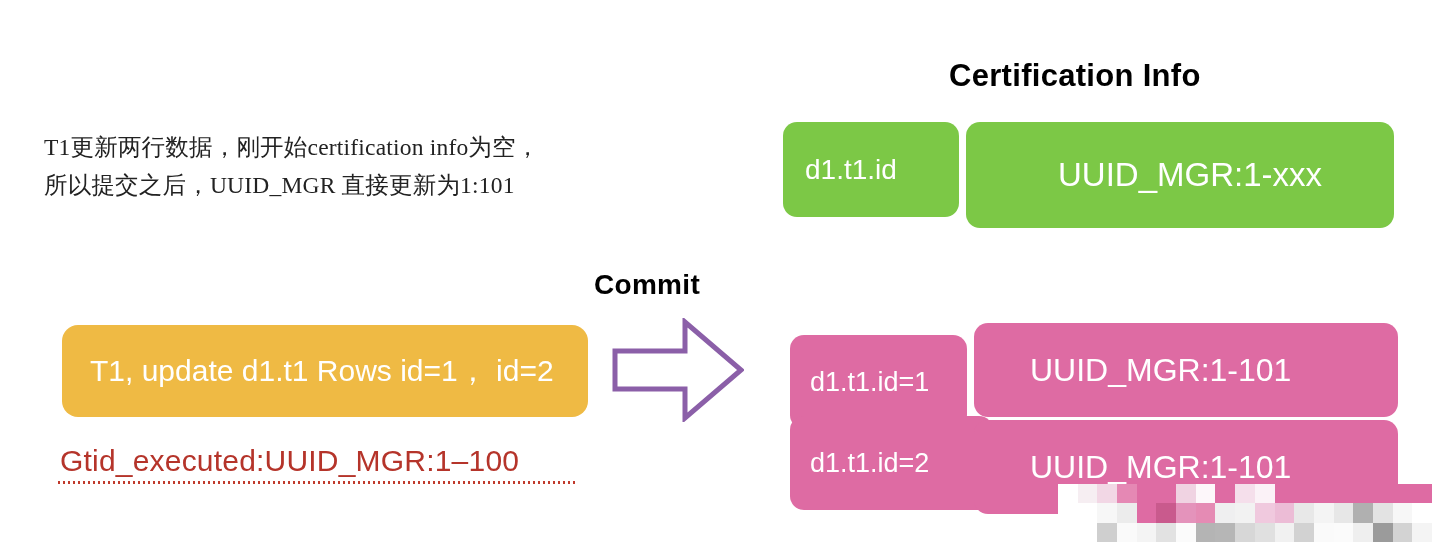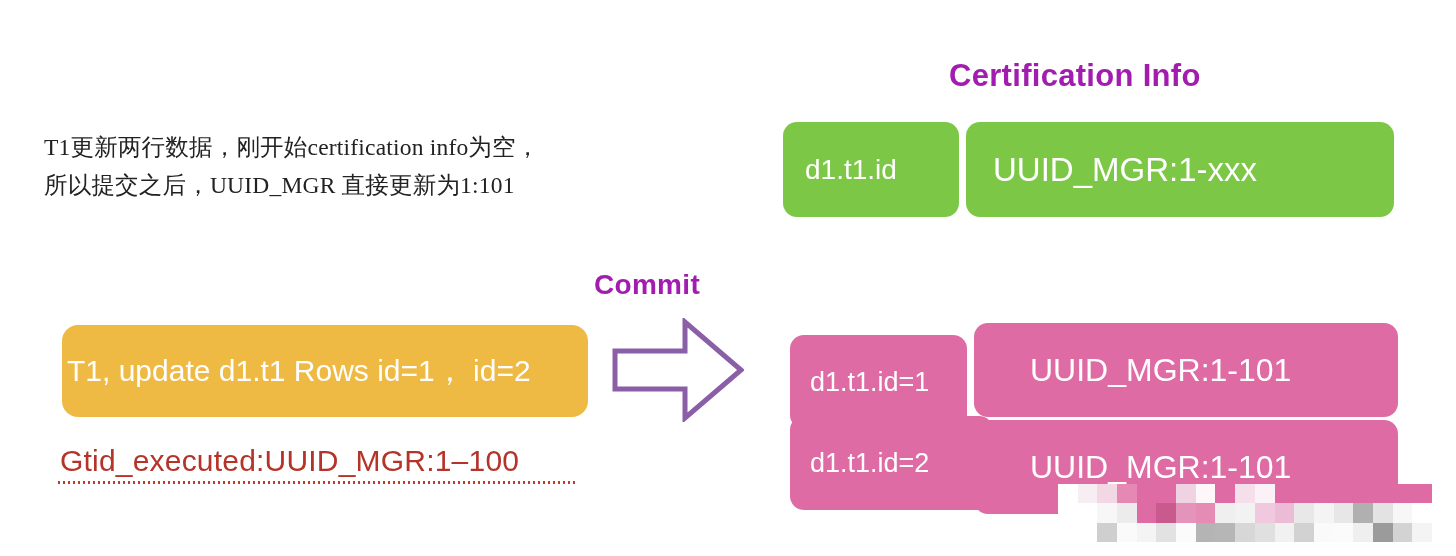--- a/index.html
+++ b/index.html
@@ -26,21 +26,21 @@
     font-size: 23.5px;
     line-height: 38px;
     color: #222222;
     letter-spacing: 0.2px;
     white-space: pre-line;
   }
 
   
   .heading-red {
     position: absolute;
-    color: #a21caf;
+    color: #000000;
     font-family: "Liberation Sans", sans-serif;
     font-weight: bold;
     white-space: nowrap;
   }
   #cert-title {
     left: 949px;
     top: 58px;
     font-size: 31px;
     letter-spacing: 0.3px;
   }
@@ -66,22 +66,22 @@
   .box.green { background: #7cc846; }
   .box.pink  { background: #de6ba3; }
   .box.orange{ background: #efba44; }
 
   
   #green-key {
     left: 783px; top: 122px; width: 176px; height: 95px;
     padding-left: 22px; font-size: 28px;
   }
   #green-val {
-    left: 966px; top: 122px; width: 428px; height: 95px;
-    padding-left: 27px; font-size: 33px;
+    left: 966px; top: 122px; width: 428px; height: 106px;
+    padding-left: 92px; font-size: 33px;
   }
 
   
   #pink-key-1 {
     left: 790px; top: 335px; width: 177px; height: 94px;
     padding-left: 20px; font-size: 27px;
   }
   #pink-val-1 {
     left: 974px; top: 323px; width: 424px; height: 94px;
     padding-left: 56px; font-size: 32px;
@@ -91,21 +91,21 @@
     padding-left: 20px; font-size: 27px;
   }
   #pink-val-2 {
     left: 974px; top: 420px; width: 424px; height: 94px;
     padding-left: 56px; font-size: 32px;
   }
 
   
   #txn-box {
     left: 62px; top: 325px; width: 526px; height: 92px;
-    padding-left: 5px; font-size: 30px; border-radius: 16px;
+    padding-left: 28px; font-size: 30px; border-radius: 16px;
   }
 
   
   #gtid-line {
     position: absolute;
     left: 60px;
     top: 444px;
     font-family: "Liberation Sans", sans-serif;
     font-size: 30px;
     color: #b5342a;

